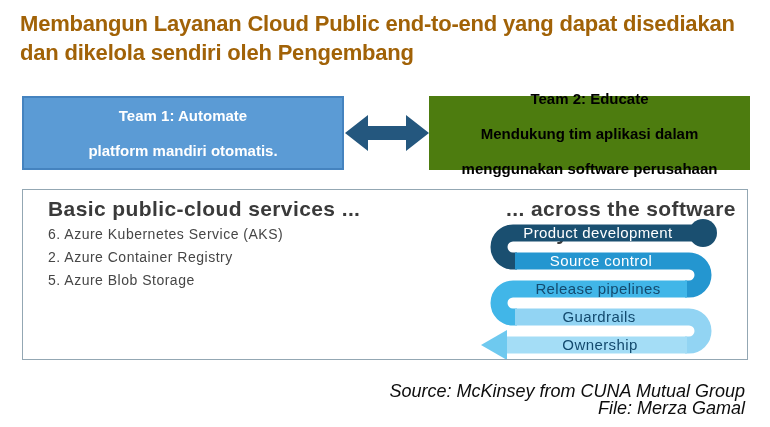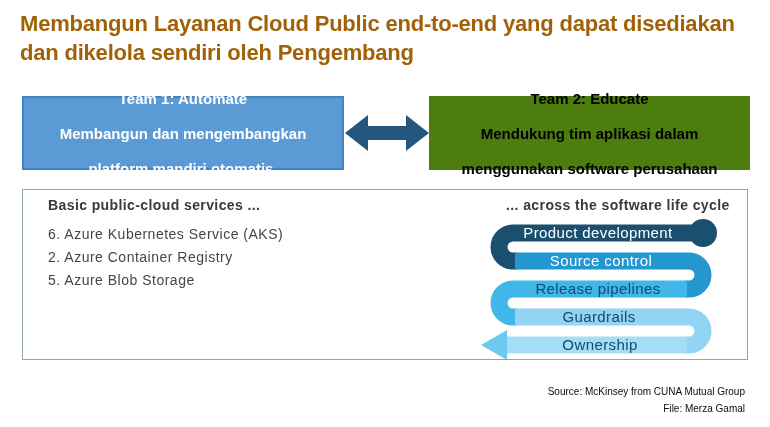--- a/index.html
+++ b/index.html
@@ -27,51 +27,50 @@
     left:429px; width:321px;
     background:#4d7c0f; color:#000000;
   }
   #dbl-arrow { position:absolute; left:343px; top:112px; }
   .panel {
     position:absolute; left:22px; top:189px; width:726px; height:171px;
     background:#ffffff; border:1px solid #93A7B3;
   }
   .panel-header {
     position:absolute; top:7px;
-    font-size:14px; font-weight:bold; color:#3A3A3A; letter-spacing:0.4px;
+    font-size:21px; font-weight:bold; color:#3A3A3A; letter-spacing:0.4px;
   }
   #left-header { left:25px; }
   #right-header { left:463px;margin-left:20px; }
   .service-list {
     position:absolute; left:25px; top:33px; list-style:none;
     font-size:14px; color:#464646; letter-spacing:0.5px;
   }
   .service-list li { height:23px; line-height:23px; }
   #snake { position:absolute; left:428px; top:25px; }
   .band-label { font-size:15px; letter-spacing:0.4px; }
   .band-label.light { fill:#ffffff; }
   .band-label.dark { fill:#134A6E; }
   .footer {
     position:absolute; right:25px; top:383px; text-align:right;
-    font-size:10px; color:#0d0d0d; line-height:17px;
+    font-size:18px; color:#0d0d0d; line-height:17px;font-style:italic;
   }
 </style>
 </head>
 <body>
 
 <div id="slide">
 
   <div class="title">
     <div>Membangun Layanan Cloud Public end-to-end yang dapat disediakan</div>
     <div>dan dikelola sendiri oleh Pengembang</div>
   </div>
 
   <div id="team1" class="team-box">
     <div>Team 1: Automate</div>
-    <div>Membangun dan mengembangkan</div>
     <div>platform mandiri otomatis.</div>
   </div>
 
   <svg id="dbl-arrow" width="88" height="42" viewBox="0 0 88 42">
     <polygon points="2,21 25,3 25,14 63,14 63,3 86,21 63,39 63,28 25,28 25,39" fill="#24577E"></polygon>
   </svg>
 
   <div id="team2" class="team-box">
     <div>Team 2: Educate</div>
     <div>Mendukung tim aplikasi dalam</div>

